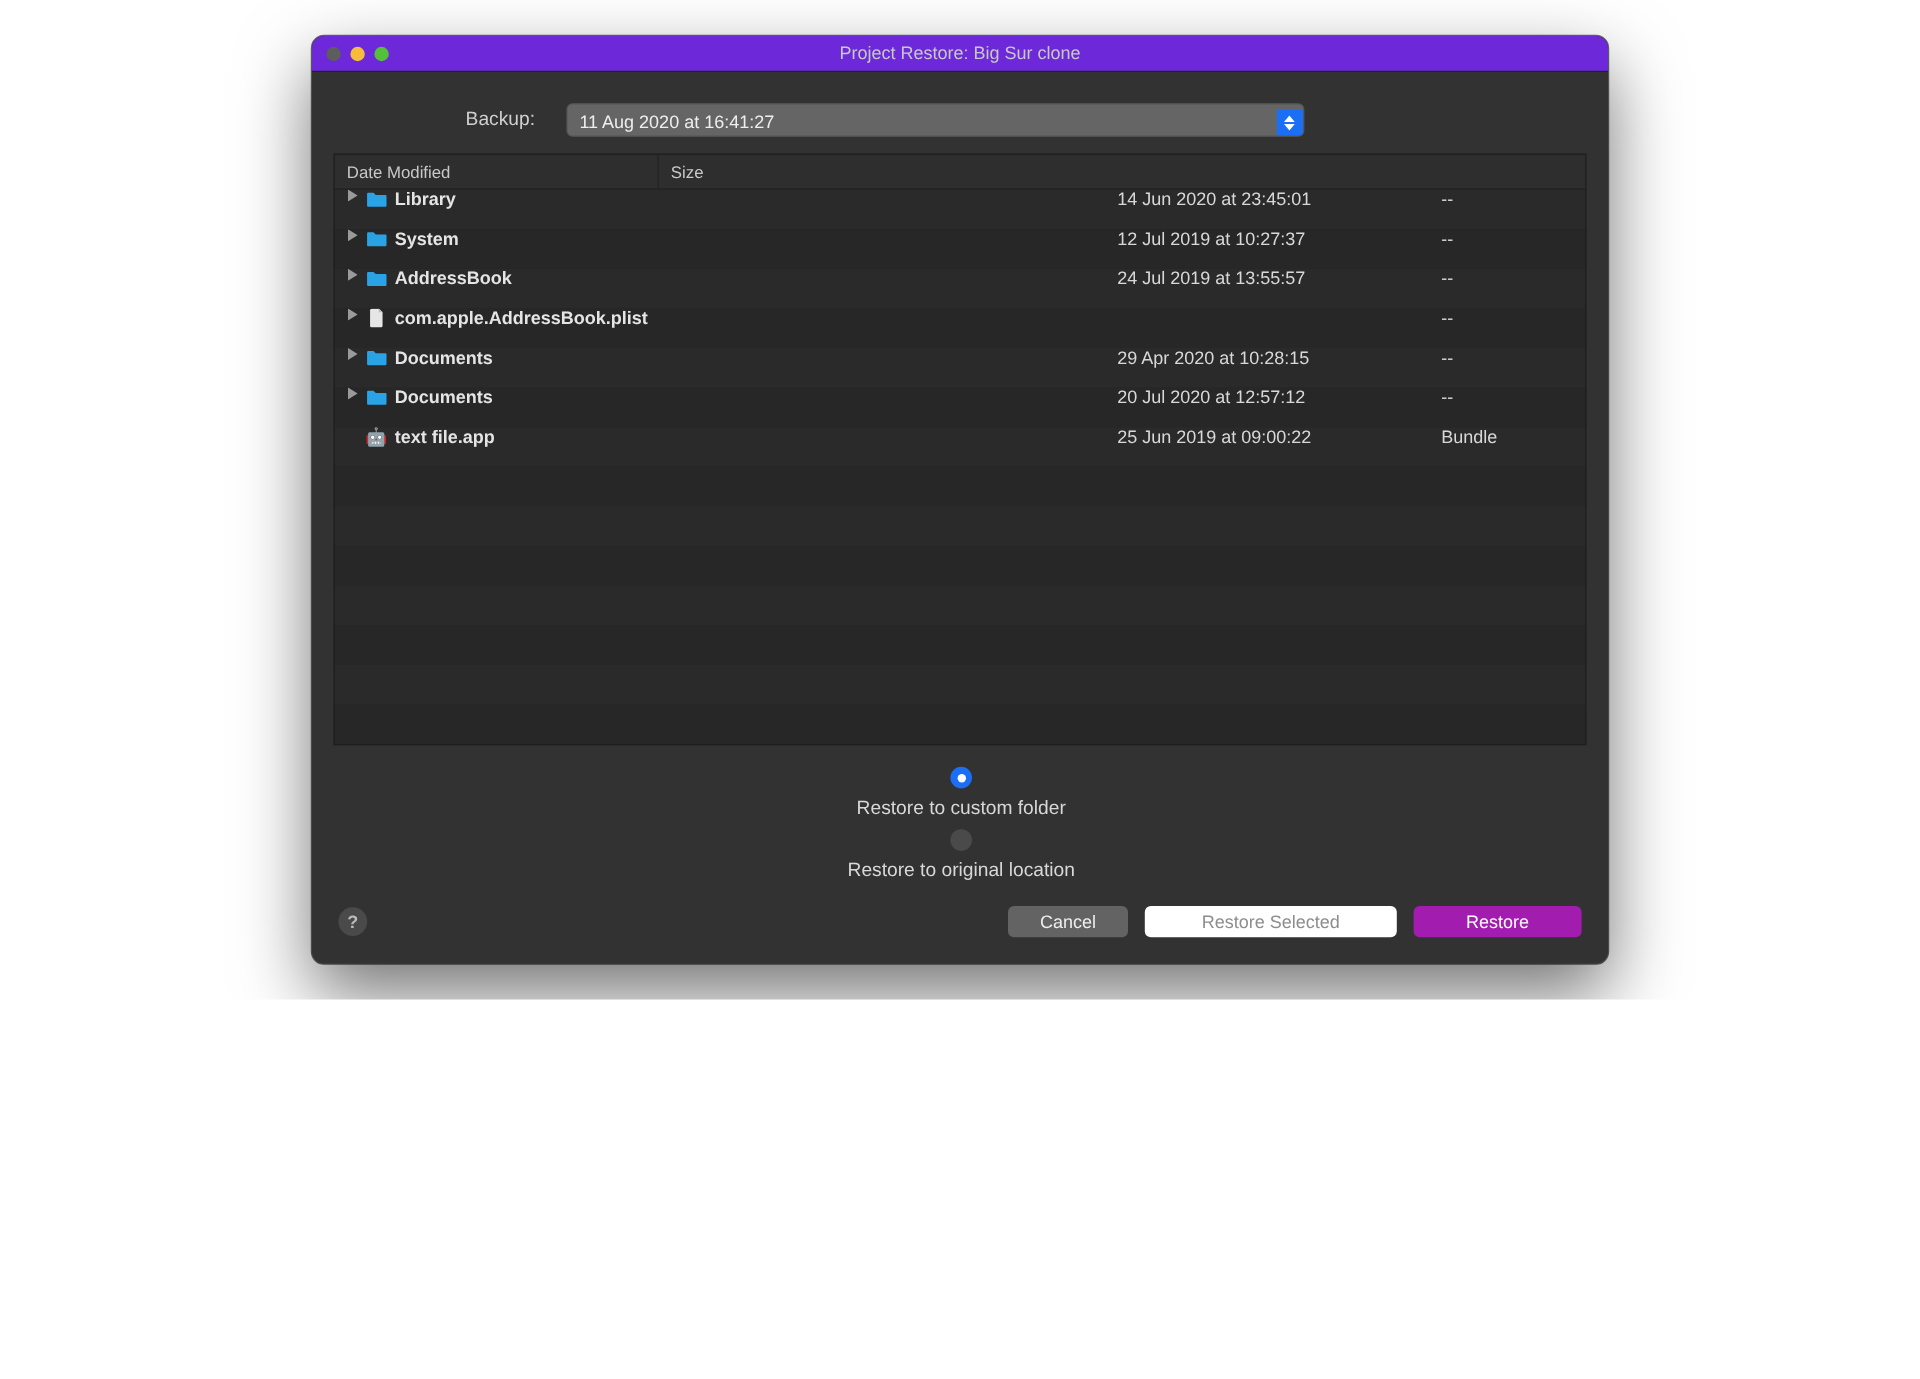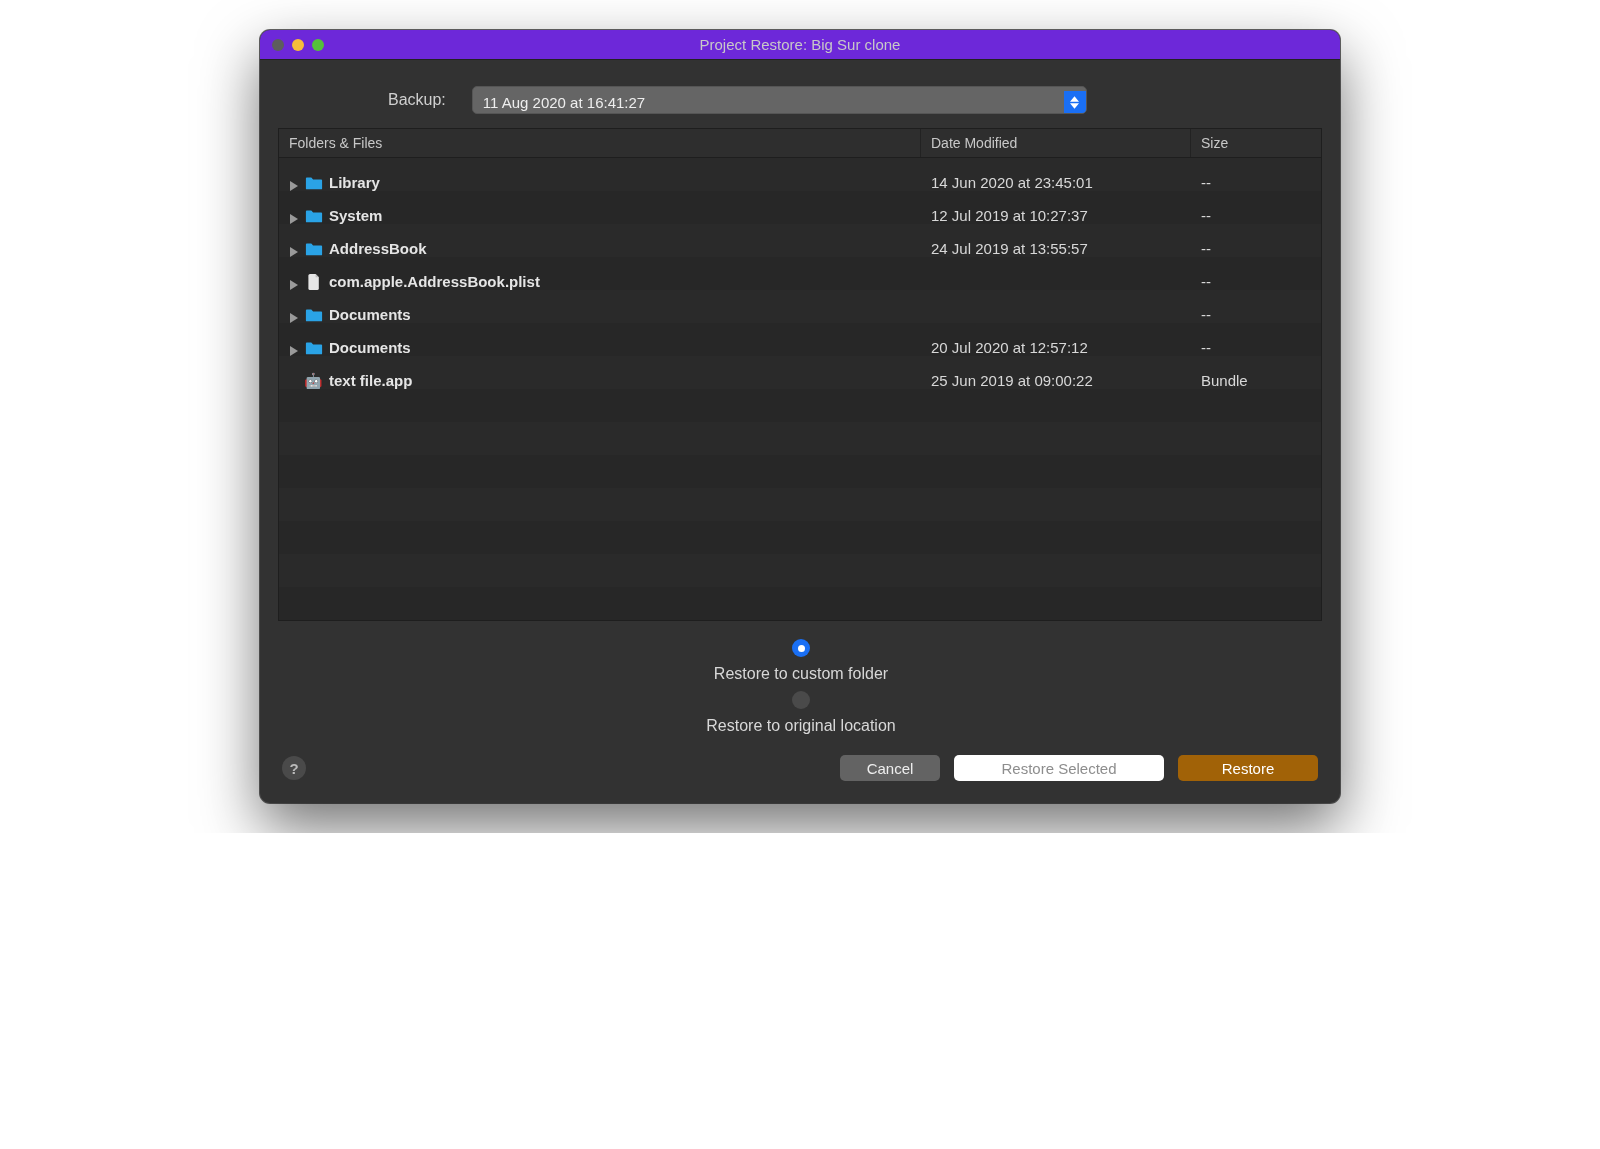--- a/index.html
+++ b/index.html
@@ -106,21 +106,21 @@
   .tbody .row {
     display: flex;
     align-items: center;
     height: 33px;
   }
   .tbody .row:nth-child(odd)  { background: #2a2a2a; }
   .tbody .row:nth-child(even) { background: #272727; }
   .cell {
     padding: 0 10px;
     display: flex;
-    align-items: flex-end;
+    align-items: flex-start;
     gap: 6px;
     color: #e5e5e5;
     font-size: 15px;
     height: 100%;
     overflow: hidden;
     white-space: nowrap;
   }
   .cell.col-name { font-weight: 700; }
   .cell.col-date, .cell.col-size { font-weight: 400; color: #d8d8d8; }
 
@@ -183,21 +183,21 @@
     height: 26px;
     border-radius: 5px;
     padding: 0 22px;
     font-size: 15px;
     display: inline-flex; align-items:center; justify-content:center;
     margin-left: 14px;
     border: none;
   }
   .btn.secondary { background: #636363; color: #eee; min-width: 100px; }
   .btn.disabled  { background: #ffffff; color: #8d8d8d; min-width: 210px; }
-  .btn.primary   { background: #a16207; color: #fff; min-width: 140px; }
+  .btn.primary   { background: #a21caf; color: #fff; min-width: 140px; }
 </style>
 </head>
 <body>
 
 <div class="window">
 
   <div class="titlebar">
     <div class="traffic-lights">
       <div class="light close"></div>
       <div class="light min"></div>
@@ -218,21 +218,20 @@
             </svg>
           <svg viewBox="0 0 10 6">
               <path d="M5 6 L0 0 H10 Z"></path>
             </svg>
         </span>
       </div>
     </div>
 
     <div class="table">
       <div class="thead">
-        <div class="th col-name">Folders &amp; Files</div>
         <div class="th col-date">Date Modified</div>
         <div class="th col-size">Size</div>
       </div>
       <div class="tbody" id="tbody">
           <div class="row">
             <div class="cell col-name">
               <span class="disclosure">
                 <svg viewBox="0 0 8 10">
                   <path d="M0 0 L8 5 L0 10 Z"></path>
                 </svg>
@@ -306,20 +305,21 @@
                   <path d="M0 0 L8 5 L0 10 Z"></path>
                 </svg>
               </span>
               <span class="icon folder-icon">
                 <svg viewBox="0 0 20 16">
                   <path d="M2 2h5l2 2h9a1 1 0 0 1 1 1v9a1 1 0 0 1-1 1H2a1 1 0 0 1-1-1V3a1 1 0 0 1 1-1z"></path>
                 </svg>
               </span>
               <span>Documents</span>
             </div>
+            <div class="cell col-date">29 Apr 2020 at 10:28:15</div>
             <div class="cell col-size">--</div>
           </div>
           <div class="row">
             <div class="cell col-name">
               <span class="disclosure">
                 <svg viewBox="0 0 8 10">
                   <path d="M0 0 L8 5 L0 10 Z"></path>
                 </svg>
               </span>
               <span class="icon folder-icon">

